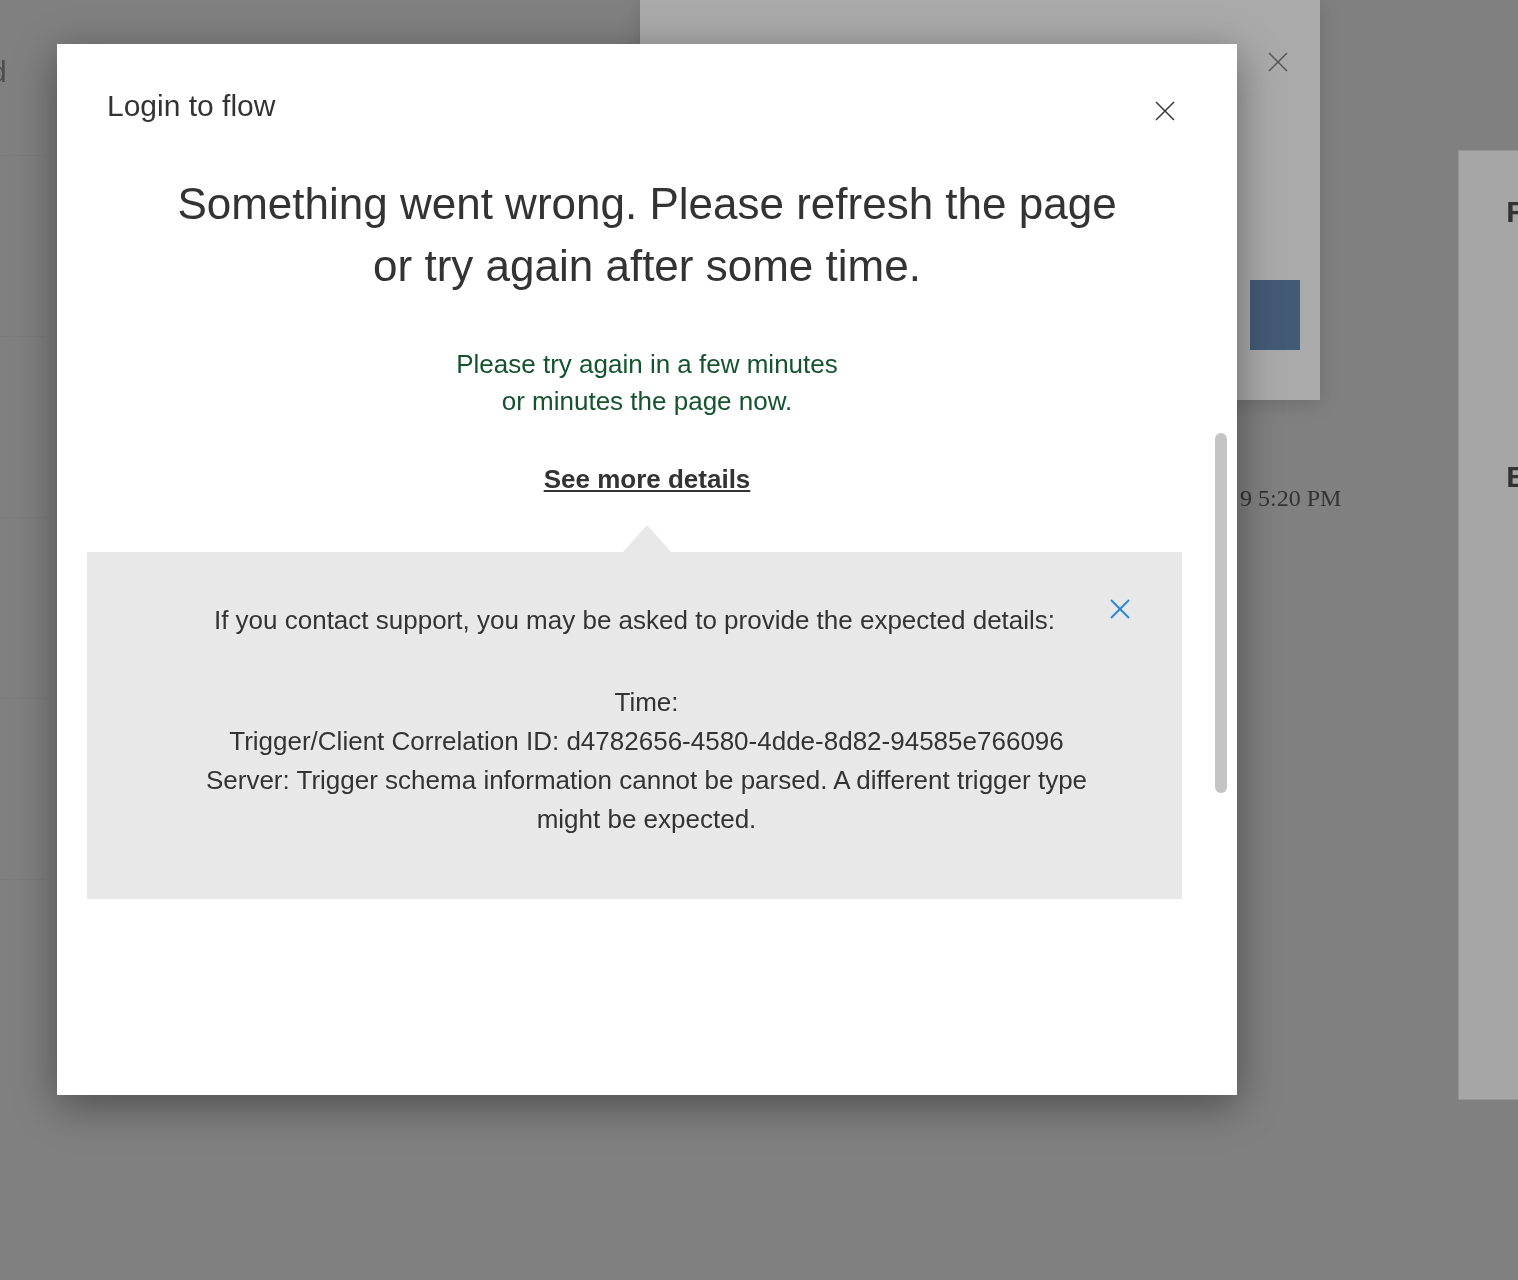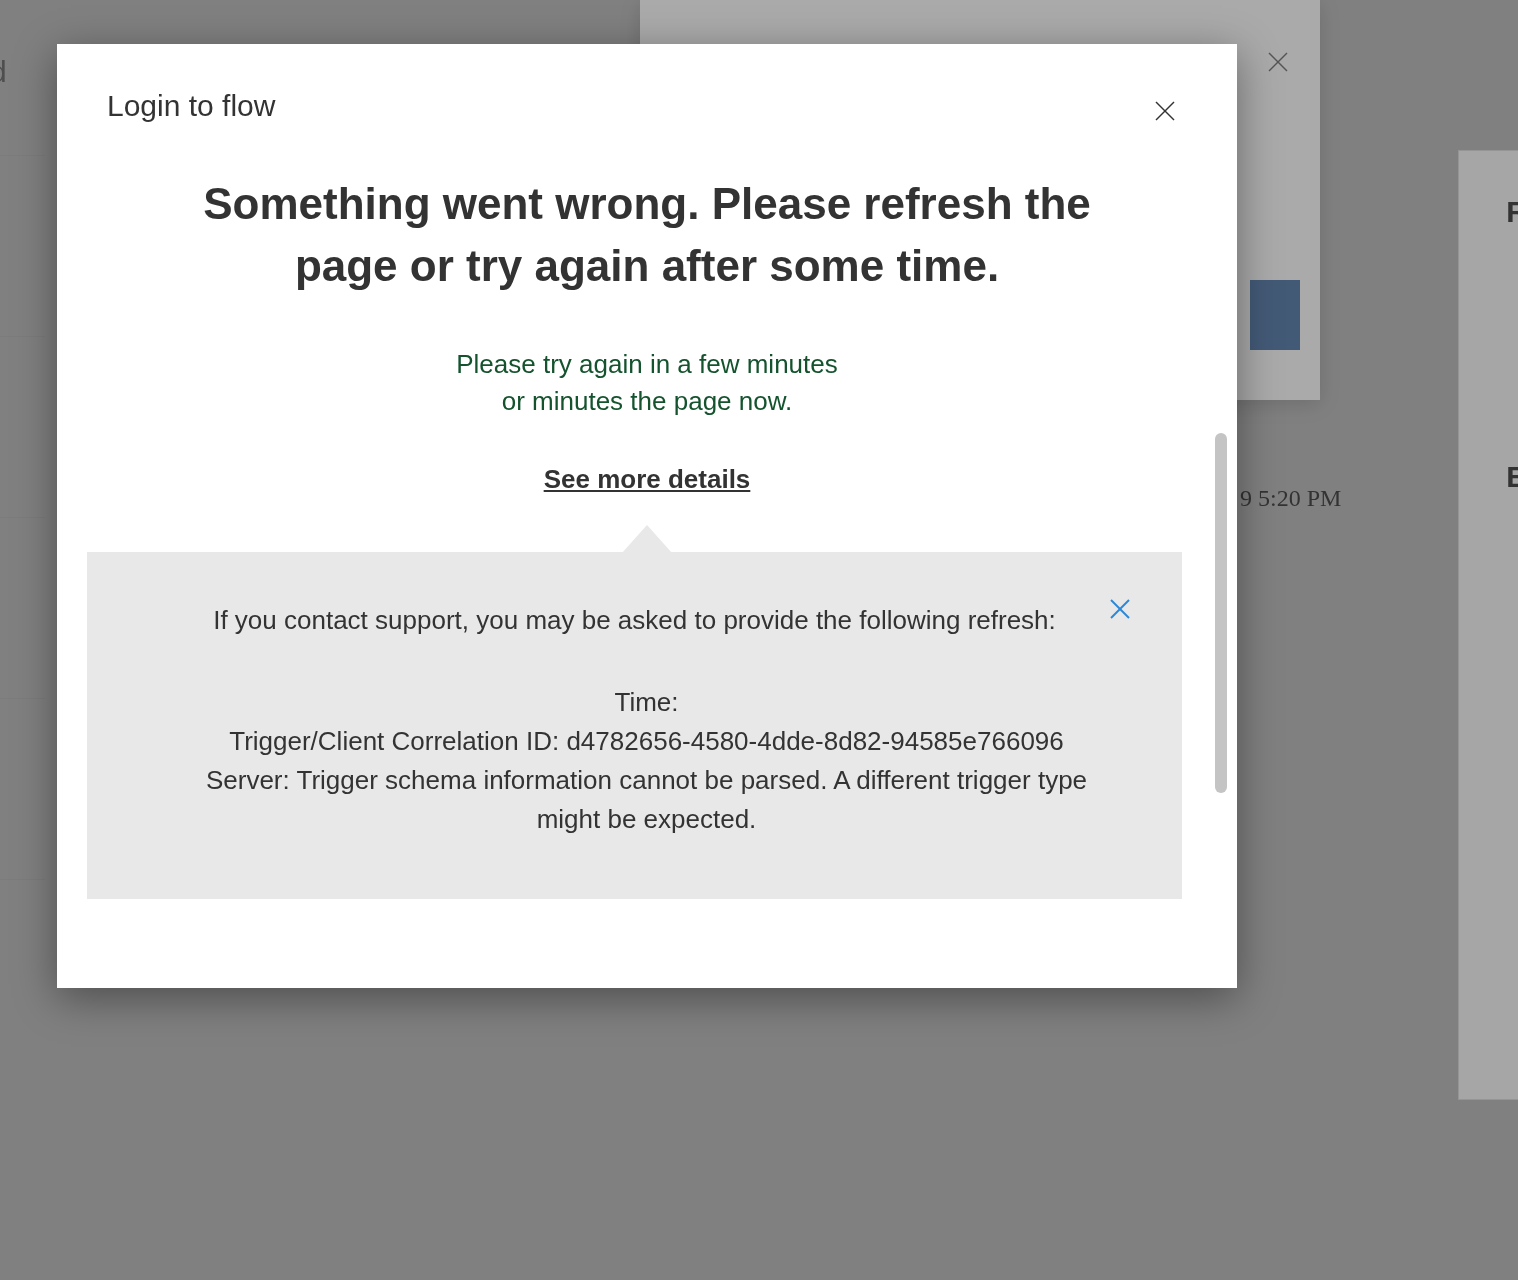--- a/index.html
+++ b/index.html
@@ -110,21 +110,21 @@
       inset: 0;
       background: rgba(100,100,100,0.55);
     }
     
     
     .modal {
       position: absolute;
       left: 57px;
       top: 44px;
       width: 1180px;
-      height: 944px;
+      height: 1051px;
       background: #ffffff;
       box-shadow: 0 10px 40px rgba(0,0,0,0.4);
     }
     
     .modal-header {
       padding: 45px 50px 20px 50px;
       display: flex;
       justify-content: space-between;
       align-items: flex-start;
     }
@@ -165,21 +165,21 @@
       background: #c4c4c4;
       border-radius: 6px;
     }
     
     .content-wrap {
       padding: 0 70px 0 70px;
     }
     
     .error-heading {
       font-size: 44px;
-      font-weight: 700;
+      font-weight: 400;
       color: #333;
       text-align: center;
       line-height: 1.4;
       margin-top: 30px;
       margin-bottom: 50px;
     }
     
     .error-subtext {
       font-size: 26px;
       font-weight: 400;
@@ -304,21 +304,21 @@
       <div class="triangle-pointer"></div>
 
       <div class="details-panel">
         <div class="details-close">
           <svg viewBox="0 0 24 24" stroke="#2b88d8" stroke-width="2" fill="none">
             <line x1="3" y1="3" x2="21" y2="21"></line>
             <line x1="21" y1="3" x2="3" y2="21"></line>
           </svg>
         </div>
 
-        <div class="details-intro">If you contact support, you may be asked to provide the following refresh:</div>
+        <div class="details-intro">If you contact support, you may be asked to provide the expected details:</div>
 
         <div class="details-info">
           <span>Time:</span>
           <span></span><br>
           <span>Trigger/Client Correlation ID:</span>
           <span>d4782656-4580-4dde-8d82-94585e766096</span><br>
           <span>Server:</span>
           <span>Trigger schema information cannot be parsed. A different trigger type might be expected.</span>
         </div>
       </div>

